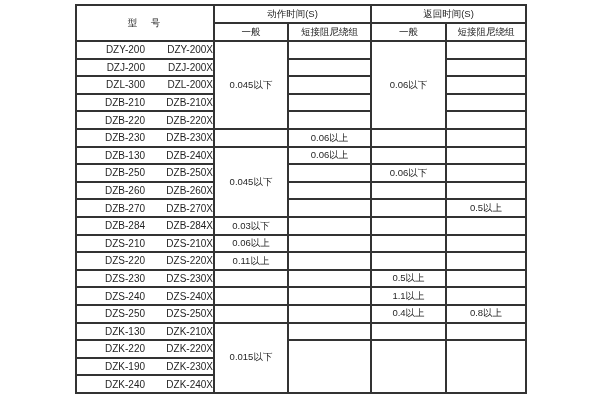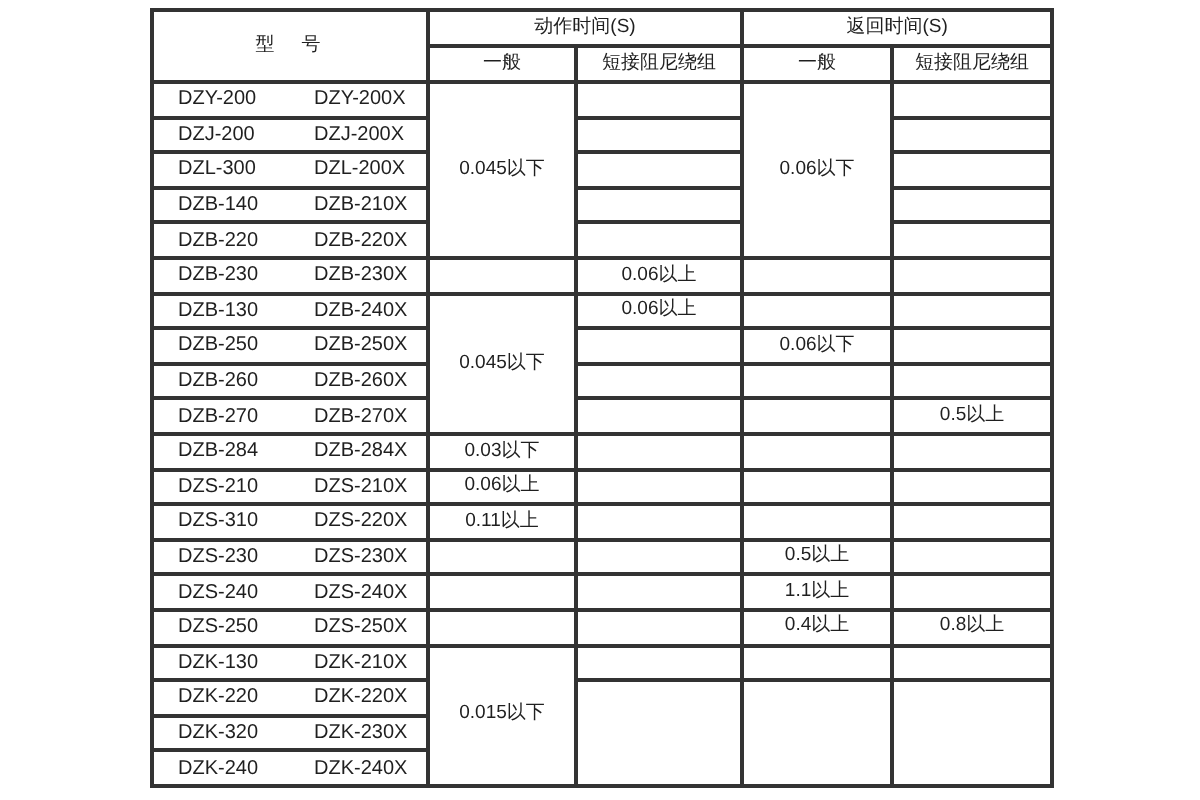--- a/index.html
+++ b/index.html
@@ -26,21 +26,21 @@
     vertical-align: middle;
     font-size: 9.5px;
     line-height: 1.1;
     overflow: hidden;
     white-space: nowrap;
     background: #ffffff;
   }
   .spec-table thead tr { height: 18px; }
   .spec-table tbody tr { height: 17.6px; }
   .model-wrap { display: flex; width: 100%; }
-  .model-wrap span { flex: 1; text-align: left; font-size: 10px; letter-spacing: 0; padding-left: 12px; }
+  .model-wrap span { flex: 1; text-align: right; font-size: 10px; letter-spacing: 0; padding-left: 12px; }
   .model-header { letter-spacing: 2px; }
 </style>
 </head>
 <body>
 
 <table class="spec-table">
   <colgroup>
     <col style="width:138px">
     <col style="width:74px">
     <col style="width:83px">
@@ -89,21 +89,21 @@
             <span>DZL-300</span>
             <span>DZL-200X</span>
           </div>
         </td>
         <td></td>
         <td></td>
       </tr>
       <tr>
         <td>
           <div class="model-wrap">
-            <span>DZB-140</span>
+            <span>DZB-210</span>
             <span>DZB-210X</span>
           </div>
         </td>
         <td></td>
         <td></td>
       </tr>
       <tr>
         <td>
           <div class="model-wrap">
             <span>DZB-220</span>
@@ -190,21 +190,21 @@
           </div>
         </td>
         <td>0.06以上</td>
         <td></td>
         <td></td>
         <td></td>
       </tr>
       <tr>
         <td>
           <div class="model-wrap">
-            <span>DZS-310</span>
+            <span>DZS-220</span>
             <span>DZS-220X</span>
           </div>
         </td>
         <td>0.11以上</td>
         <td></td>
         <td></td>
         <td></td>
       </tr>
       <tr>
         <td>
@@ -261,21 +261,21 @@
             <span>DZK-220X</span>
           </div>
         </td>
         <td rowspan="3"></td>
         <td rowspan="3"></td>
         <td rowspan="3"></td>
       </tr>
       <tr>
         <td>
           <div class="model-wrap">
-            <span>DZK-320</span>
+            <span>DZK-190</span>
             <span>DZK-230X</span>
           </div>
         </td>
       </tr>
       <tr>
         <td>
           <div class="model-wrap">
             <span>DZK-240</span>
             <span>DZK-240X</span>
           </div>

